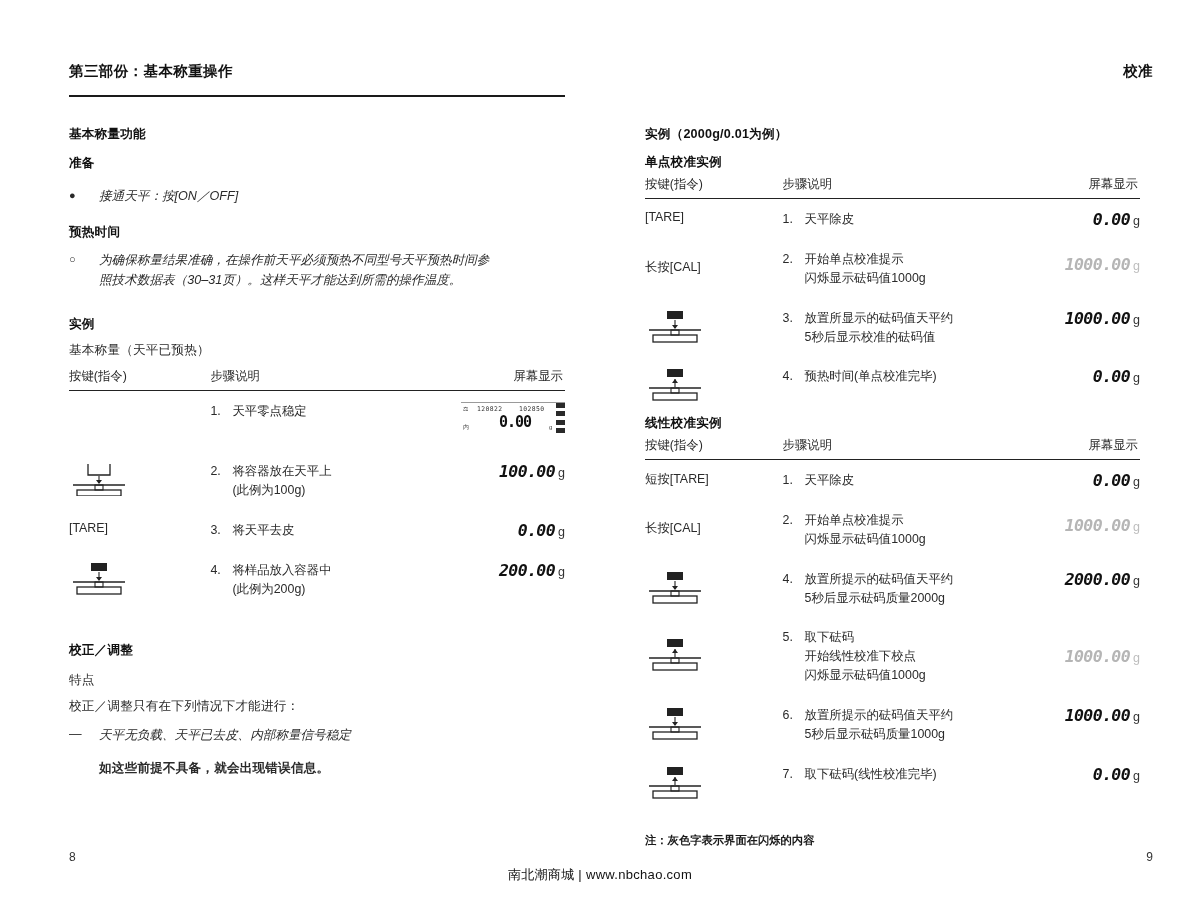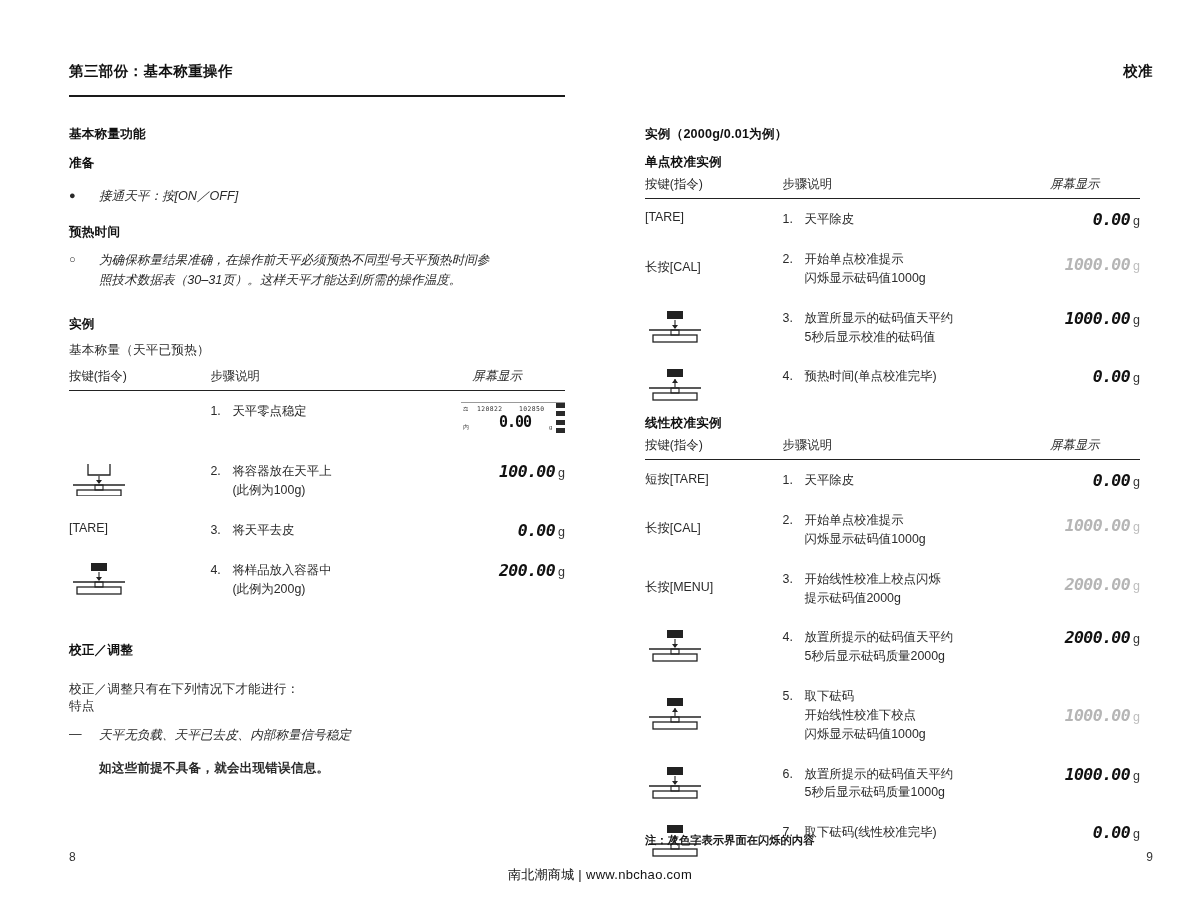--- a/index.html
+++ b/index.html
@@ -84,21 +84,21 @@
   
   .tbl { width: 100%; border-collapse: collapse; }
   .tbl th {
     font-weight: normal;
     font-size: 12.4px;
     color: #2a2a2a;
     text-align: left;
     padding: 0 0 5px 0;
     vertical-align: bottom;
   }
-  .tbl th.c-disp { text-align: center; padding-right: 2px; font-style: italic; }
+  .tbl th.c-disp { text-align: right; padding-right: 2px; }
   .tbl thead tr { border-bottom: 1.4px solid #222; }
   .tbl td {
     vertical-align: top;
     padding: 11px 0 10px 0;
     font-size: 12.4px;
     color: #2a2a2a;
   }
   .c-key  { width: 142px; }
   .c-step { width: 222px; }
   .c-disp { width: 132px; text-align: right; }
@@ -357,22 +357,22 @@
 
       </tbody>
     </table>
   </div>
 
   <div class="col" style="top:642px;">
     <div class="h-bold">校正／调整</div>
   </div>
 
   <div class="col" style="top:672px;">
+    <div class="t-norm">特点</div>
     <div class="t-norm" style="margin-top:9px;">校正／调整只有在下列情况下才能进行：</div>
-    <div class="t-norm">特点</div>
   </div>
 
   <div class="col" style="top:725px;">
     <div class="bullet-row">
       <span class="bullet-mark dash">—</span>
       <span class="bullet-body">天平无负载、天平已去皮、内部称量信号稳定</span>
     </div>
     <div style="margin-left:30px; margin-top:13px;">
       <div class="t-norm" style="line-height:1.62;font-weight:bold;">如这些前提不具备，就会出现错误信息。</div>
     </div>
@@ -535,37 +535,20 @@
                 <span>开始单点校准提示</span><br>
                 <span>闪烁显示砝码值1000g</span>
               </span>
             </div>
           </td>
           <td class="c-disp" style="padding-top:16px;">
             <span class="lcd flash"><span>1000.00</span><span class="unit">g</span></span>
           </td>
         </tr>
 
-        <tr>
-          <td class="c-key" style="padding-top:20px;">
-            <span>长按[MENU]</span>
-          </td>
-          <td class="c-step">
-            <div class="steptxt">
-              <span class="stepnum">3.</span>
-              <span class="steplines">
-                <span>开始线性校准上校点闪烁</span><br>
-                <span>提示砝码值2000g</span>
-              </span>
-            </div>
-          </td>
-          <td class="c-disp" style="padding-top:16px;">
-            <span class="lcd flash"><span>2000.00</span><span class="unit">g</span></span>
-          </td>
-        </tr>
 
         <tr>
           <td class="c-key">
             <svg class="wicon" viewBox="0 0 60 34">
               <rect x="22" y="2" width="16" height="8" fill="#222"></rect>
               <line x1="30" y1="11" x2="30" y2="19" stroke="#222" stroke-width="1.1"></line>
               <path d="M27 16 L30 20 L33 16 Z" fill="#222"></path>
               <line x1="4" y1="21" x2="56" y2="21" stroke="#222" stroke-width="1.3"></line>
               <rect x="26" y="21" width="8" height="5" fill="none" stroke="#222" stroke-width="1.1"></rect>
               <rect x="8" y="26" width="44" height="7" fill="none" stroke="#222" stroke-width="1.3"></rect>

